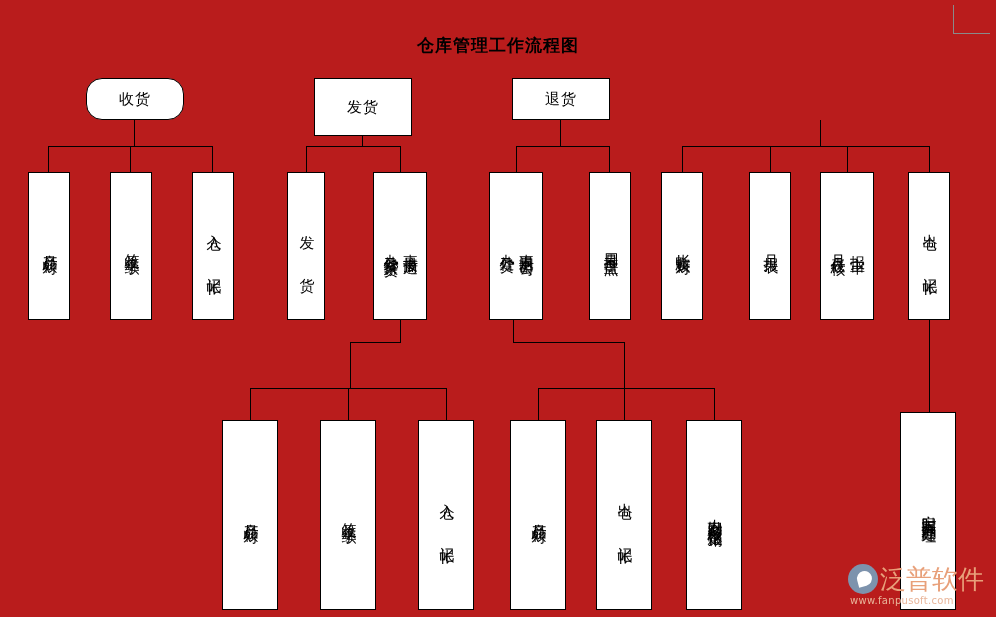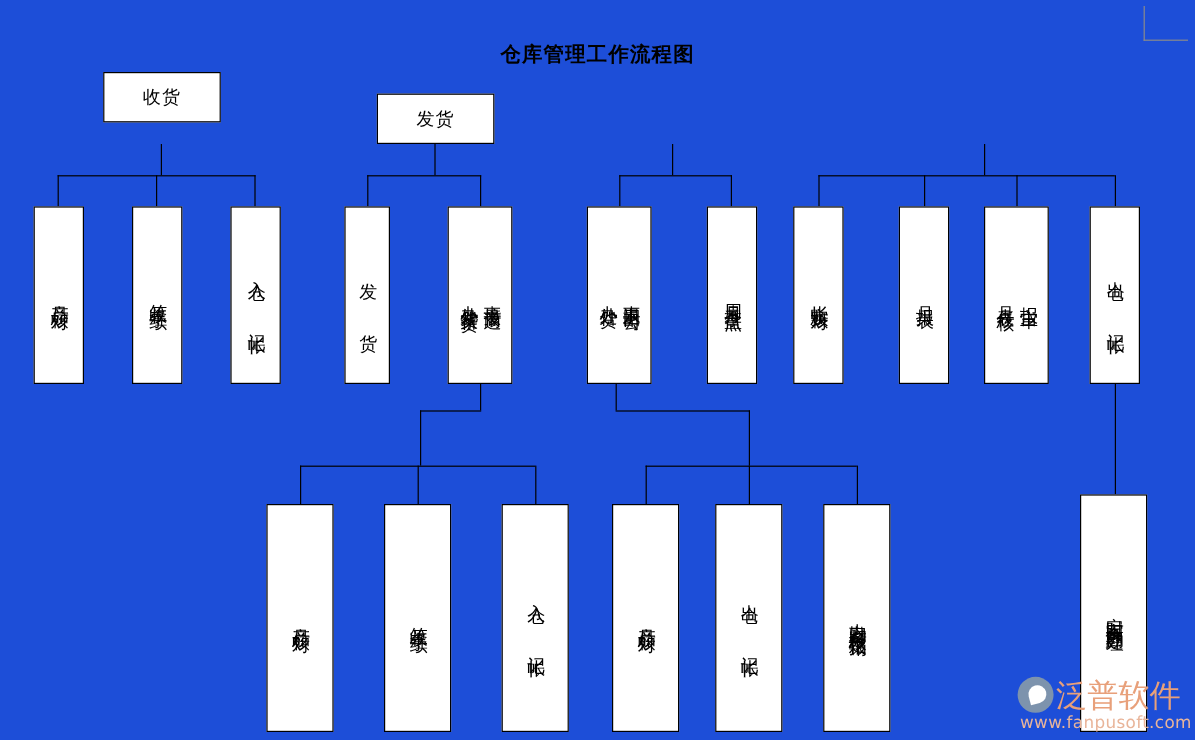--- a/index.html
+++ b/index.html
@@ -7,21 +7,21 @@
     padding: 0;
     background: #ffffff;
   }
   body {
     font-family: "DejaVu Sans", "Liberation Sans", sans-serif;
   }
   #canvas {
     position: relative;
     width: 996px;
     height: 617px;
-    background: #1d4ed8;
+    background: #b91c1c;
     overflow: hidden;
   }
 
   
   #chart-title {
     position: absolute;
     left: 0;
     top: 34px;
     width: 996px;
     text-align: center;
@@ -132,21 +132,21 @@
     font-weight: normal;
     color: #e8a07a;
     letter-spacing: 0px;
     white-space: nowrap;
     font-family: "DejaVu Sans", "Liberation Sans", sans-serif;
   }
   #watermark .wm-url {
     position: absolute;
     left: 4px;
     top: 33px;
-    font-size: 14px;
+    font-size: 10px;
     color: #e9b59a;
     letter-spacing: 0.3px;
     white-space: nowrap;
     font-family: "DejaVu Sans", "Liberation Sans", sans-serif;
   }
 </style>
 </head>
 <body>
 
 <div id="canvas">
@@ -192,25 +192,28 @@
     <div class="seg h" style="left:513px; top:342px; width:112px;"></div>
     <div class="seg v" style="left:624px; top:342px; height:46px;"></div>
     <div class="seg h" style="left:538px; top:388px; width:176px;"></div>
     <div class="seg v" style="left:538px; top:388px; height:32px;"></div>
     <div class="seg v" style="left:624px; top:388px; height:32px;"></div>
     <div class="seg v" style="left:714px; top:388px; height:32px;"></div>
 
     <div class="seg v" style="left:929px; top:320px; height:92px;"></div>
   </div>
 
-  <div class="node horiz" style="left:86px; top:60px; width:98px; height:42px;">
+  <div class="node horiz" style="left:86px; top:78px; width:98px; height:42px;border-radius:16px;">
     <span class="label">收货</span>
   </div>
-  <div class="node horiz" style="left:314px; top:78px; width:98px; height:42px;">
+  <div class="node horiz" style="left:314px; top:78px; width:98px; height:58px;">
     <span class="label">发货</span>
+  </div>
+  <div class="node horiz" style="left:512px; top:78px; width:98px; height:42px;">
+    <span class="label">退货</span>
   </div>
 
   <div class="node vert" style="left:28px; top:172px; width:42px; height:148px;">
     <span class="label">产品核对</span>
   </div>
   <div class="node vert" style="left:110px; top:172px; width:42px; height:148px;">
     <span class="label">签收手续</span>
   </div>
   <div class="node vert" style="left:192px; top:172px; width:42px; height:148px;">
     <span class="label">入仓  记帐</span>

